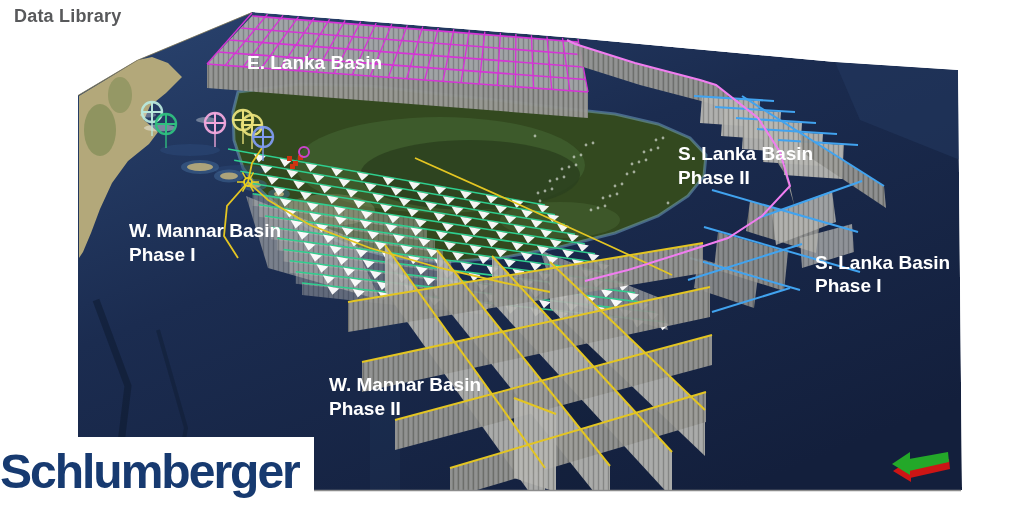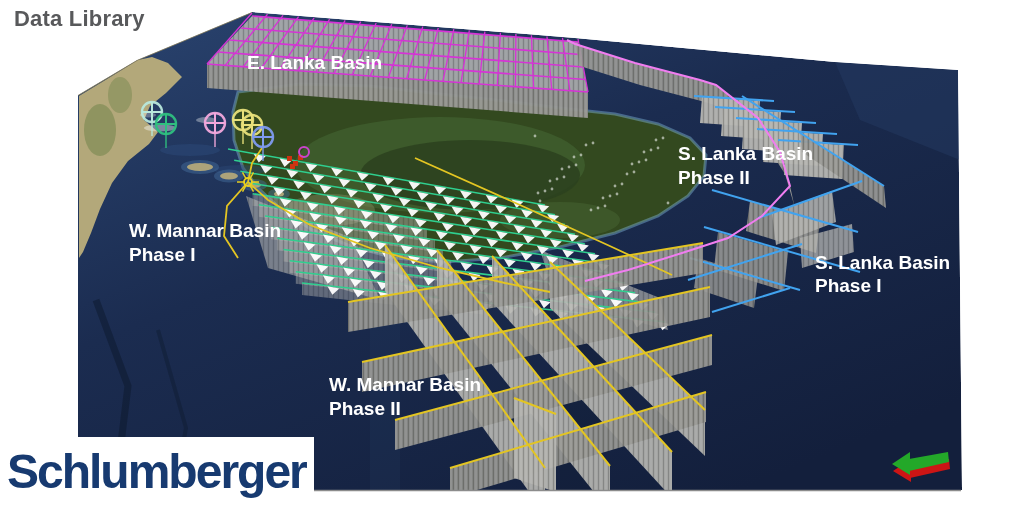--- a/index.html
+++ b/index.html
@@ -1,22 +1,22 @@
 <!DOCTYPE html>
 <html><head>
 <meta charset="utf-8">
 <style>
   html,body{margin:0;padding:0;background:#ffffff;}
   body{width:1024px;height:512px;overflow:hidden;font-family:"Liberation Sans",sans-serif;}
   .page{position:relative;width:1024px;height:512px;background:#fff;}
-  .title{position:absolute;left:14px;top:6px;font-size:22px;font-weight:600;color:#58595b;letter-spacing:.2px;}
+  .title{position:absolute;left:14px;top:6px;font-size:18px;font-weight:600;color:#58595b;letter-spacing:.2px;}
   svg.scene{position:absolute;left:0;top:0;width:1024px;height:512px;}
   .blabel{font-family:"Liberation Sans",sans-serif;font-weight:700;font-size:19px;fill:#ffffff;}
   .logo{position:absolute;left:0;top:437px;width:314px;height:75px;background:#ffffff;display:flex;align-items:center;}
-  .logo span{font-weight:700;font-size:48px;letter-spacing:-2px;line-height:1;padding-left:7px;margin-top:-6px;}
+  .logo span{font-weight:700;font-size:48px;letter-spacing:-2px;line-height:1;margin-top:-6px;}
 </style>
 </head>
 <body>
 
 <div class="page">
   <div class="title" style="color: rgb(88, 89, 91);">Data Library</div>
 
   <svg class="scene" viewBox="0 0 1024 512">
     <defs>
       <linearGradient id="oceanG" x1="0" y1="0" x2="0.75" y2="1">

